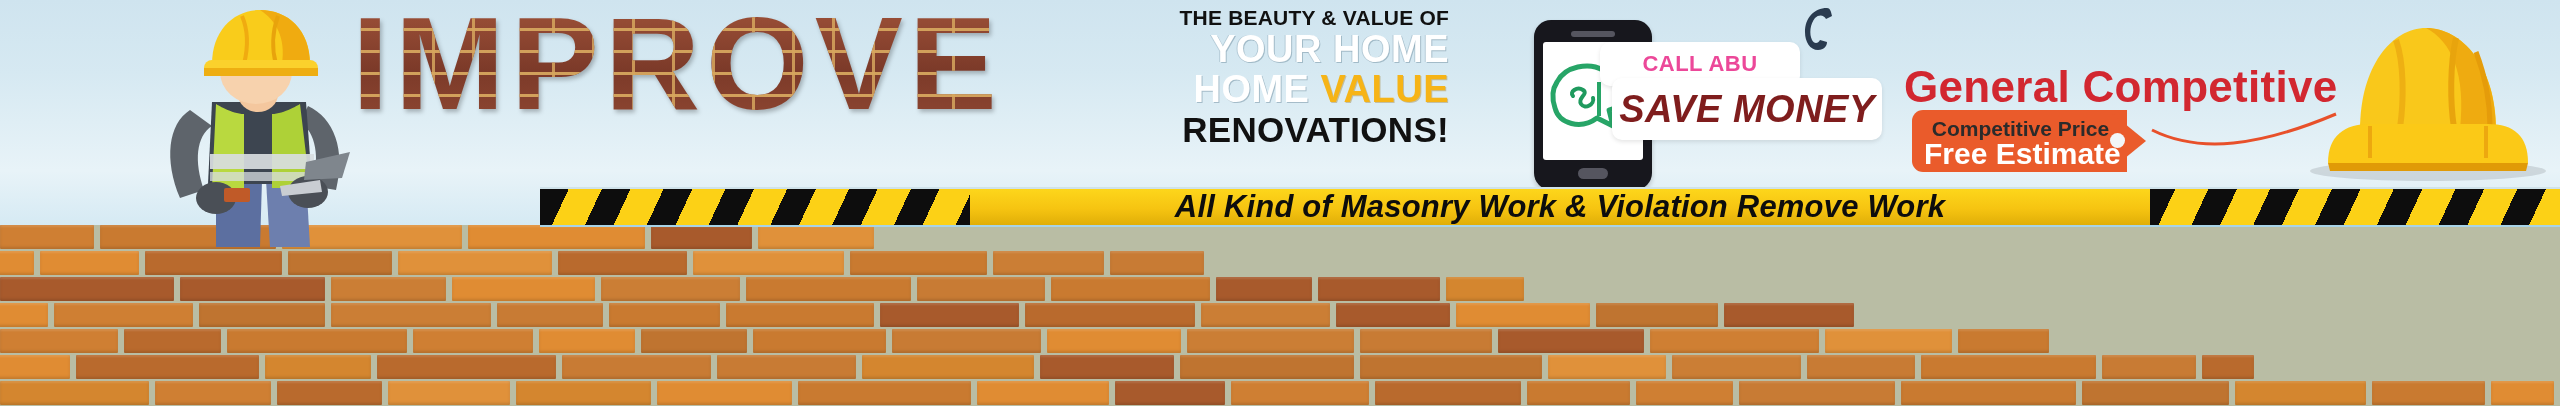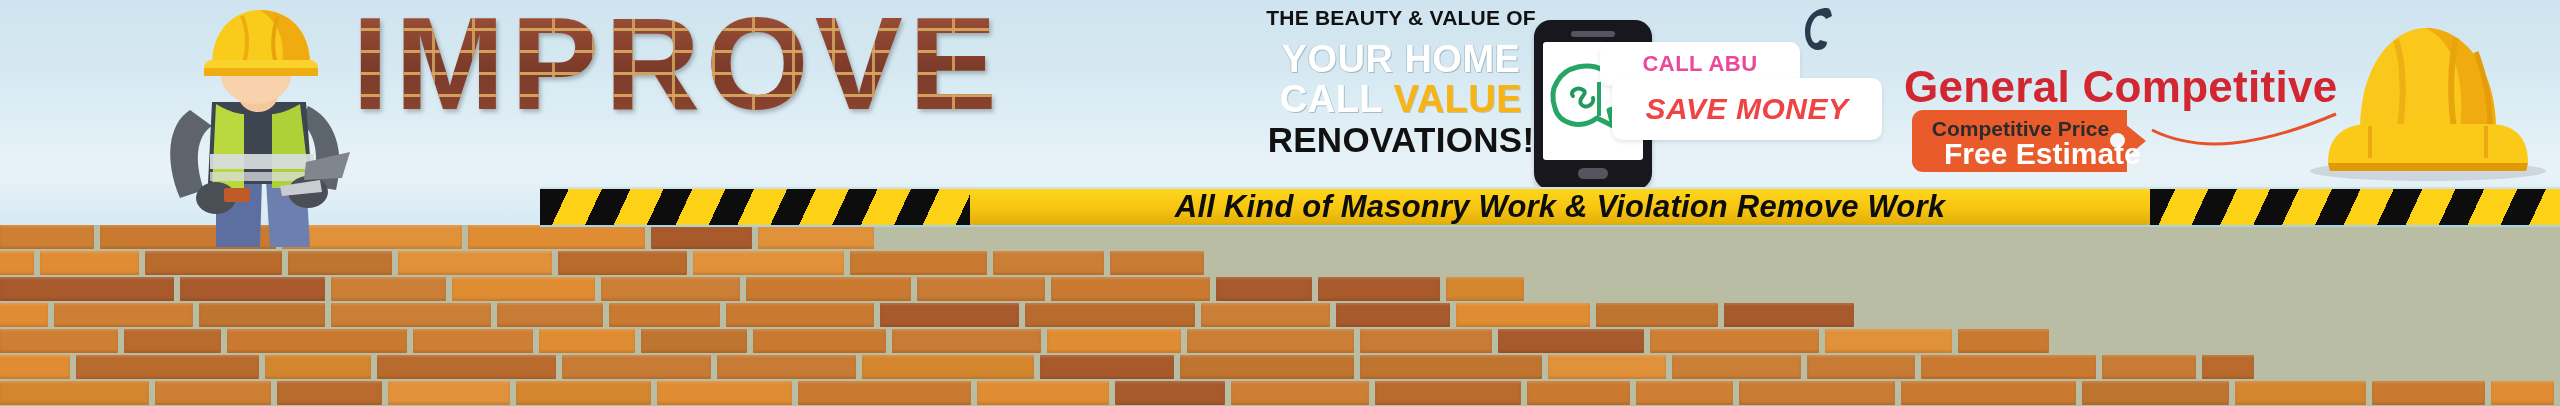--- a/index.html
+++ b/index.html
@@ -52,28 +52,28 @@
     color:transparent;
     background-color:#8a4230;
     background-image:
       repeating-linear-gradient(180deg, rgba(214,166,94,.95) 0px, rgba(214,166,94,.95) 3px, rgba(0,0,0,0) 3px, rgba(0,0,0,0) 22px),
       repeating-linear-gradient(90deg, rgba(214,166,94,.85) 0px, rgba(214,166,94,.85) 3px, rgba(0,0,0,0) 3px, rgba(0,0,0,0) 40px),
       linear-gradient(180deg,#9d5138 0%, #7c3a29 55%, #8d4631 100%);
     filter:drop-shadow(2px 3px 2px rgba(0,0,0,.25));
   }
 
   
-  .beauty-block{ position:absolute; left:1251px; top:6px; width:300px; text-align:center; }
+  .beauty-block{ position:absolute; left:1149px; top:6px; width:300px; text-align:right; }
   .bb-l1{
     font-size:21px; font-weight:bold; color:#111; letter-spacing:.2px;
     font-family:"Liberation Sans", sans-serif; white-space:nowrap;
   }
   .bb-l2{
     font-size:38px; font-weight:bold; color:#ffffff; line-height:38px;
-    margin-top:10px; letter-spacing:.5px; white-space:nowrap;
+    margin-top:0; letter-spacing:.5px; white-space:nowrap;
     text-shadow: 1px 1px 0 rgba(120,150,165,.55), -1px 0 0 rgba(120,150,165,.35);
   }
   .bb-l3{
     font-size:38px; font-weight:bold; line-height:40px; margin-top:1px;
     letter-spacing:.5px; white-space:nowrap; color:#ffffff;
     text-shadow: 1px 1px 0 rgba(120,150,165,.55);
   }
   .bb-l3 .gold{ color:#f6b417; text-shadow:1px 1px 0 rgba(150,110,20,.35); }
   .bb-l4{
     font-size:35px; font-weight:bold; color:#111; line-height:38px;
@@ -105,21 +105,21 @@
     display:flex; align-items:center; justify-content:center;
     box-shadow:0 2px 4px rgba(0,0,0,.10);
   }
   .pill-call{ left:1600px; top:42px; width:200px; height:44px; }
   .pill-save{ left:1612px; top:78px; width:270px; height:62px; }
   .call-text{
     font-size:22px; font-weight:bold; color:#ec4899;
     letter-spacing:.5px; white-space:nowrap;
   }
   .save-text{
-    font-size:30px; font-weight:bold; font-style:italic; color:#ef4444;
+    font-size:38px; font-weight:bold; font-style:italic; color:#7f1d1d;
     letter-spacing:.5px; white-space:nowrap;
   }
 
   
   .phone-number-row{
     position:absolute; left:1800px; top:6px; display:flex; align-items:center; gap:6px;
   }
   .handset-icon{ width:34px; height:46px; }
   .phone-number{
     font-size:50px; font-weight:bold; color:#2a3b4f; letter-spacing:0px;
@@ -149,21 +149,21 @@
   .tag-hole{
     position:absolute; left:198px; top:23px; width:15px; height:15px;
     border-radius:50%; background:#f2f6f8;
   }
   .tag-l1{
     position:absolute; left:16px; top:7px; width:185px; text-align:center;
     font-size:21px; font-weight:bold; color:#2b2b2b; white-space:nowrap;
   }
   .tag-l2{
     position:absolute; left:12px; top:27px; width:190px; text-align:center;
-    font-size:30px; font-weight:bold; color:#ffffff; white-space:nowrap;margin-left:20px;
+    font-size:30px; font-weight:bold; color:#ffffff; white-space:nowrap;
   }
   .tag-string{ position:absolute; left:2150px; top:96px; width:190px; height:60px; }
 
   
   .hardhat{ position:absolute; left:2300px; top:8px; width:250px; height:175px; }
 
   
   .caution{
     position:absolute; left:540px; top:187px; width:2020px; height:40px;
     background:
@@ -336,21 +336,21 @@
     </svg>
   </div>
 
   <div class="improve-wrap">
     <div class="improve-text">IMPROVE</div>
   </div>
 
   <div class="beauty-block">
     <div class="bb-l1">THE BEAUTY &amp; VALUE OF</div>
     <div class="bb-l2">YOUR HOME</div>
-    <div class="bb-l3"><span>CALL </span><span class="gold">VALUE</span></div>
+    <div class="bb-l3"><span>HOME </span><span class="gold">VALUE</span></div>
     <div class="bb-l4">RENOVATIONS!</div>
   </div>
 
   <div class="phone">
     <div class="phone-speaker"></div>
     <div class="phone-screen">
       <svg viewBox="0 0 100 118" width="100" height="118">
         <path d="M14 40 C22 24 46 20 60 28 L78 22 L74 44 L86 40 L76 58 L84 62 L66 68 L70 84 L54 76 C38 88 16 82 12 66 C8 54 10 46 14 40 Z" fill="none" stroke="#27a567" stroke-width="5" stroke-linejoin="round"></path>
         <path d="M30 54 C26 50 34 44 40 48 C46 52 34 56 38 62 C42 68 52 62 50 56" fill="none" stroke="#1f9a5e" stroke-width="4" stroke-linecap="round"></path>
         <path d="M56 40 L56 74" stroke="#27a567" stroke-width="4"></path>

